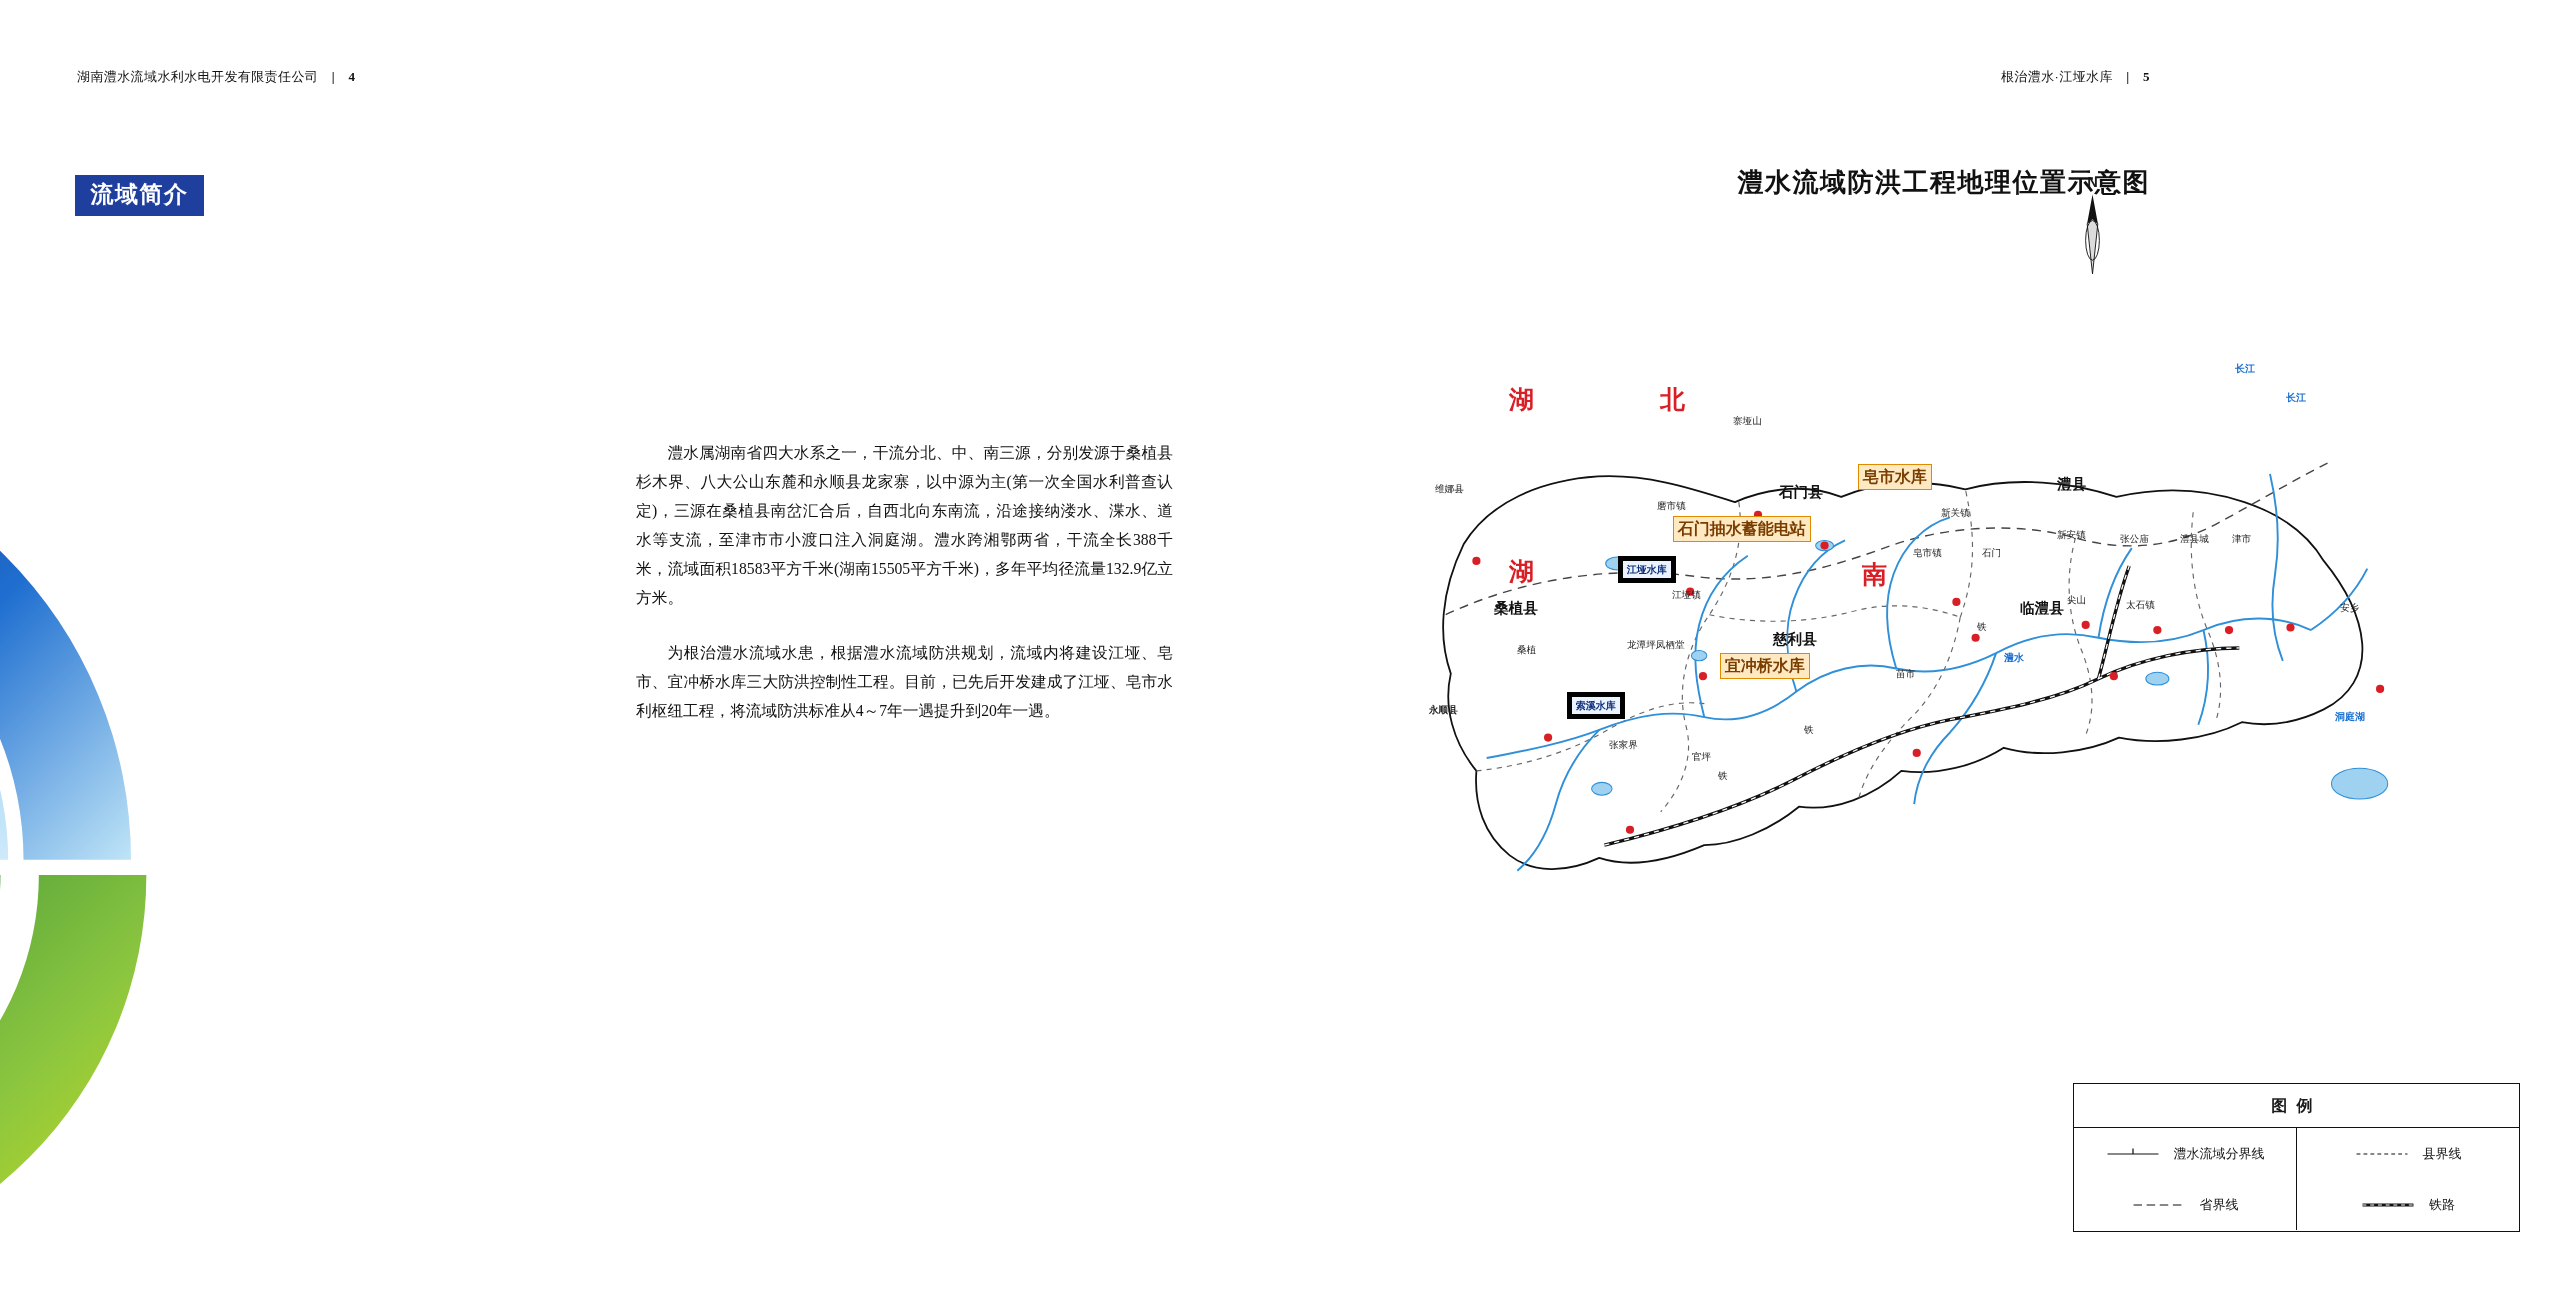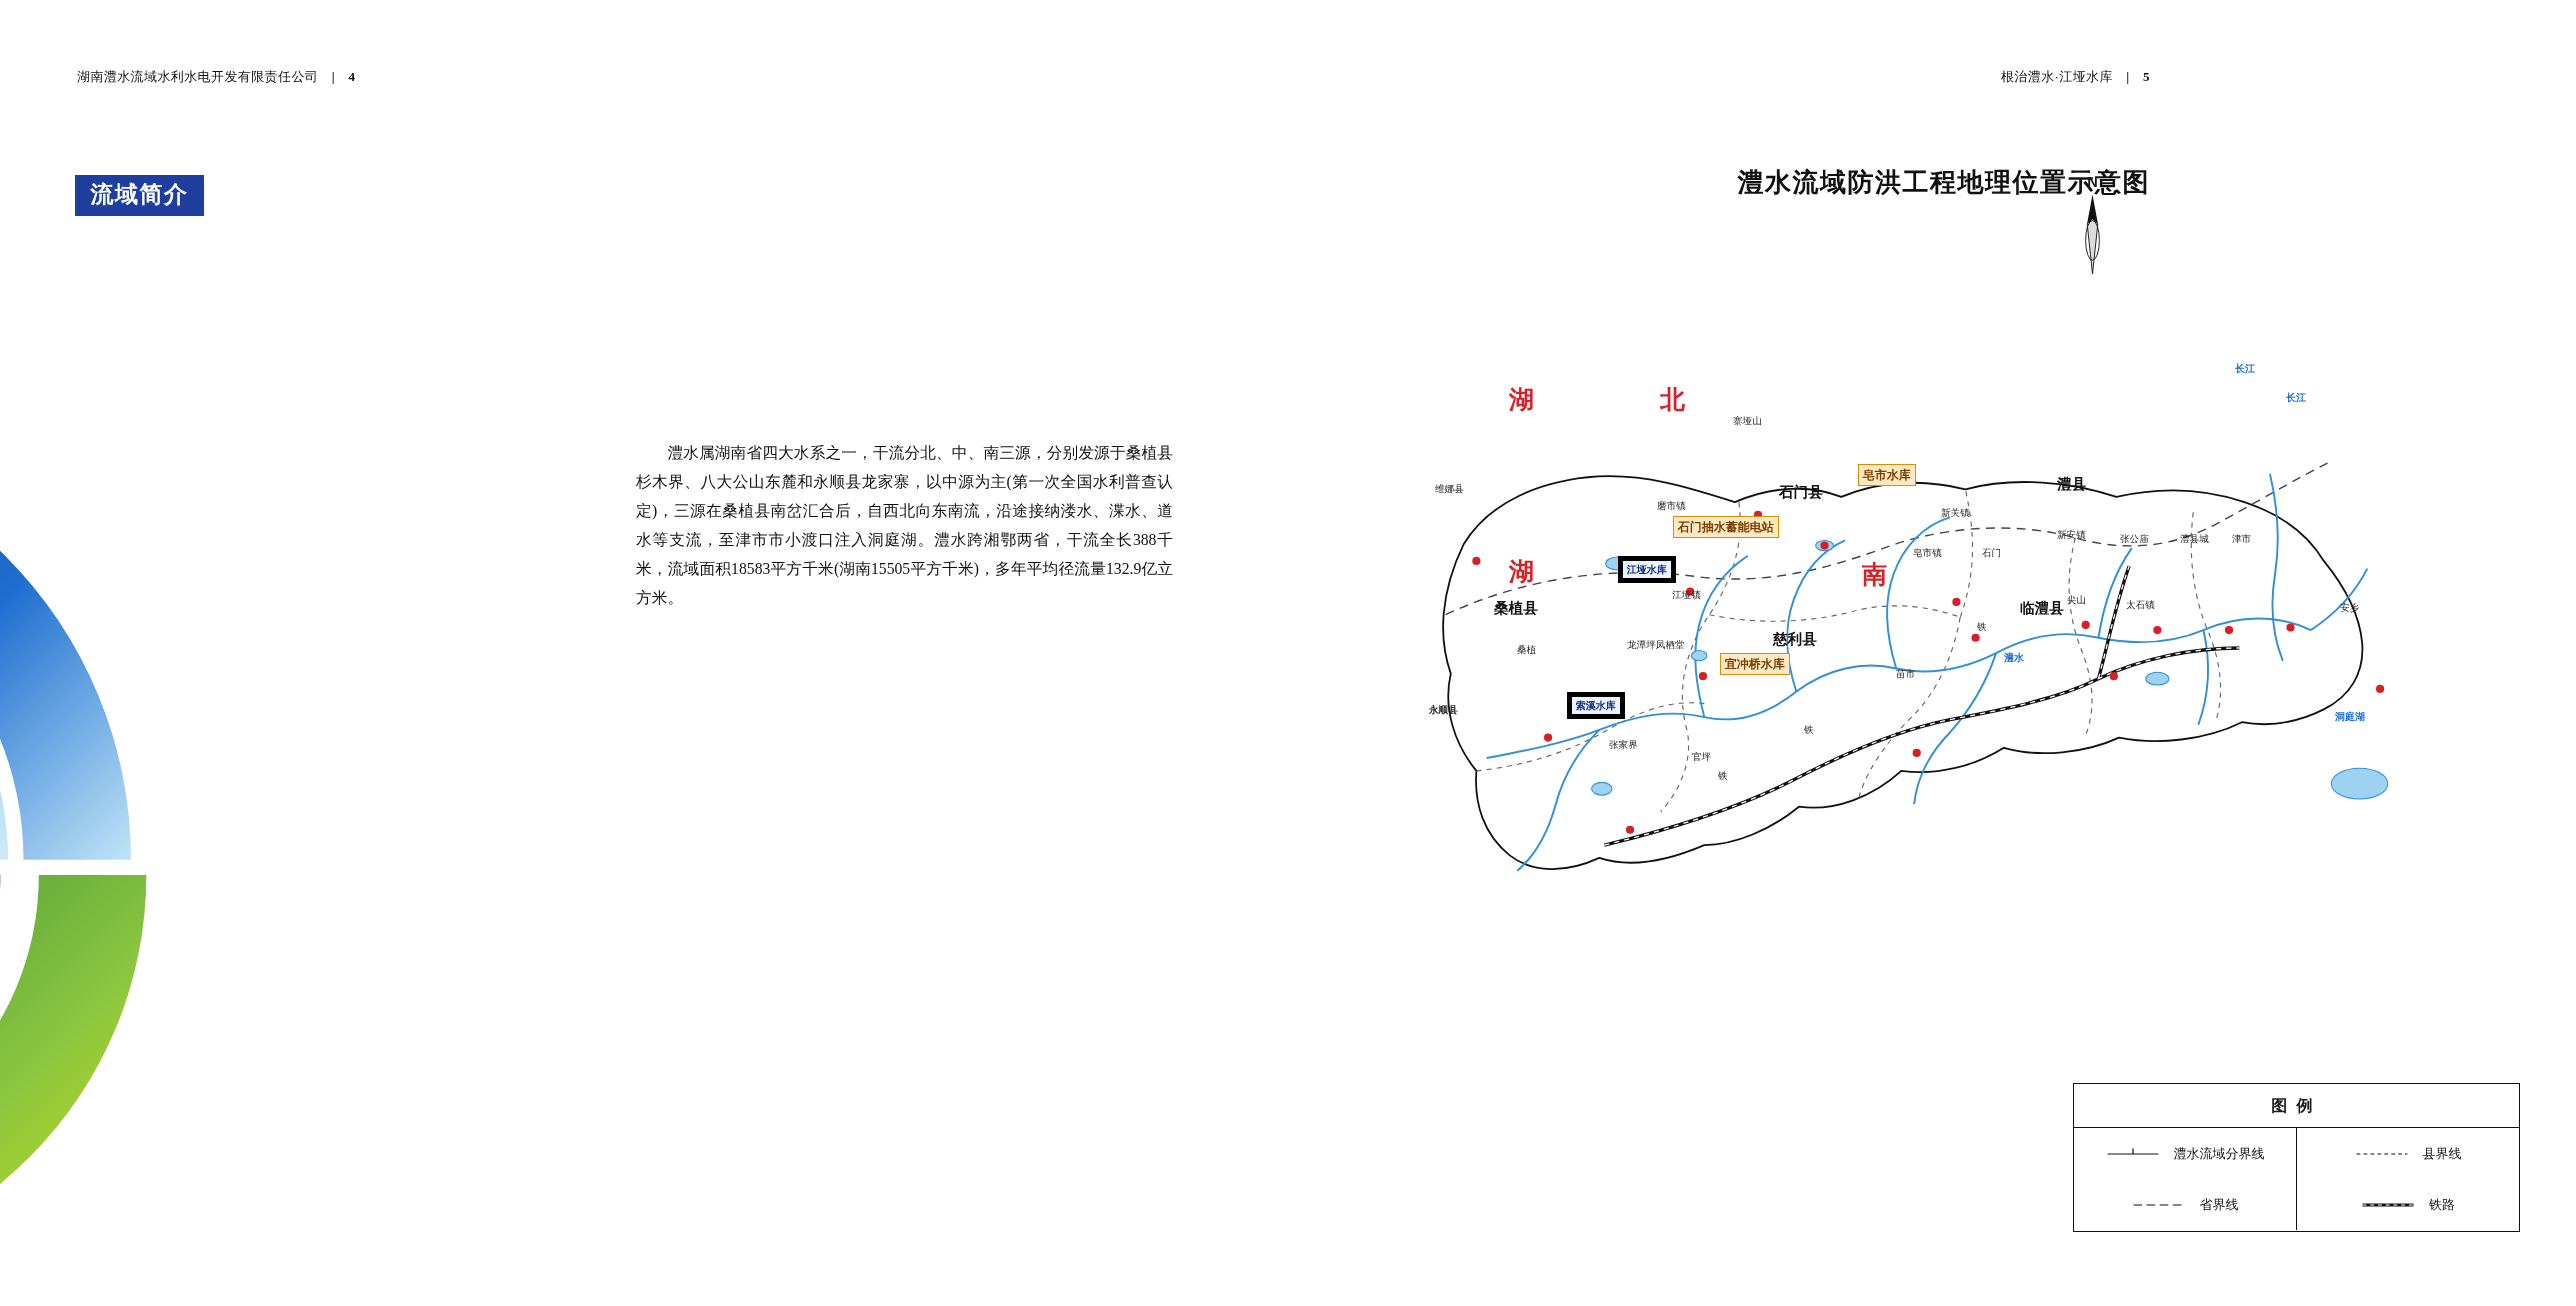--- a/index.html
+++ b/index.html
@@ -57,21 +57,21 @@
   .map-area svg{display:block;}
 
   
   .mlabel{position:absolute;white-space:nowrap;font-family:"Liberation Sans","DejaVu Sans",sans-serif;}
   .prov{font-size:25px;font-weight:bold;color:#d81f26;letter-spacing:3.1px;}
   .county{font-size:14.6px;font-weight:bold;color:#111;}
   .town{font-size:9.6px;color:#222;}
   .vtown{font-size:9.6px;color:#222;width:10.7px;line-height:10.7px;text-align:center;}
   .river{font-size:10px;color:#1a6fd0;font-weight:bold;}
   .resv{font-size:10px;font-weight:bold;color:#0f2f7a;background:#eaf3ff;border:5px solid #000000;padding:1.5px 3.8px;}
-  .resv-or{font-size:12px;font-weight:bold;color:#7a3d00;background:#ffe9c2;border:1px solid #e08a00;padding:1.5px 3.8px;}
+  .resv-or{font-size:16px;font-weight:bold;color:#7a3d00;background:#ffe9c2;border:1px solid #e08a00;padding:1.5px 3.8px;}
 
   .legend{
     position:absolute;left:2073px;top:1083px;width:445px;height:147px;
     border:1.2px solid #111;background:#fff;
   }
   .legend .lg-title{
     height:43px;line-height:43px;text-align:center;
     font-size:16px;font-weight:bold;letter-spacing:9.2px;
     border-bottom:1.2px solid #111;
   }
@@ -126,20 +126,21 @@
         <path d="M520,620 A520,520 0 0 1 0,1140 L0,1000 A380,380 0 0 0 380,620 Z" fill="url(#ggreen)"></path>
 
         <path d="M330,620 A330,330 0 0 1 0,950 L0,840 A220,220 0 0 0 220,620 Z" fill="#4aa03c"></path>
 
         <path d="M170,620 A170,170 0 0 1 0,790 L0,720 A100,100 0 0 0 100,620 Z" fill="#b9cf1f"></path>
       </svg>
     </div>
 
     <div class="body-col">
       <p>澧水属湖南省四大水系之一，干流分北、中、南三源，分别发源于桑植县杉木界、八大公山东麓和永顺县龙家寨，以中源为主(第一次全国水利普查认定)，三源在桑植县南岔汇合后，自西北向东南流，沿途接纳溇水、渫水、道水等支流，至津市市小渡口注入洞庭湖。澧水跨湘鄂两省，干流全长388千米，流域面积18583平方千米(湖南15505平方千米)，多年平均径流量132.9亿立方米。</p>
+      <p>为根治澧水流域水患，根据澧水流域防洪规划，流域内将建设江垭、皂市、宜冲桥水库三大防洪控制性工程。目前，已先后开发建成了江垭、皂市水利枢纽工程，将流域防洪标准从4～7年一遇提升到20年一遇。</p>
     </div>
   </div>
 
   <div class="spread-right"></div>
 
   <div class="run-head run-head-right">
     <span>根治澧水·江垭水库</span>
     <span class="sep">|</span>
     <span class="pg">5</span>
   </div>

